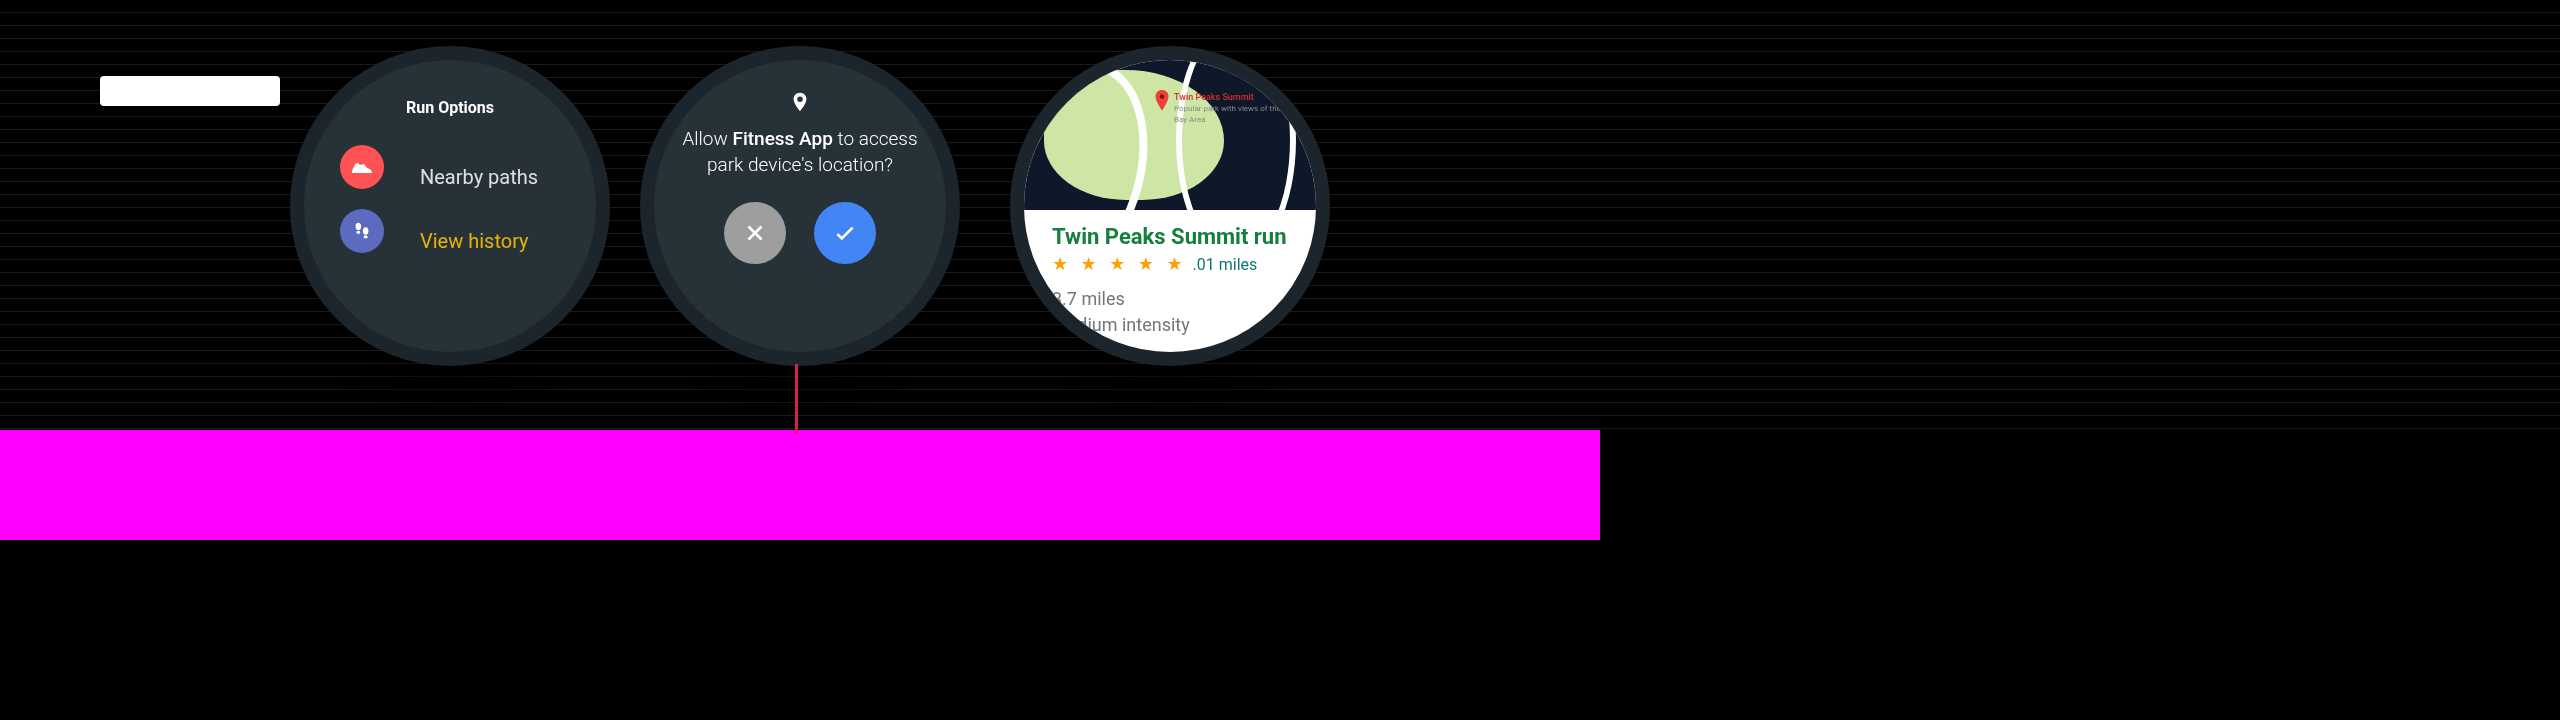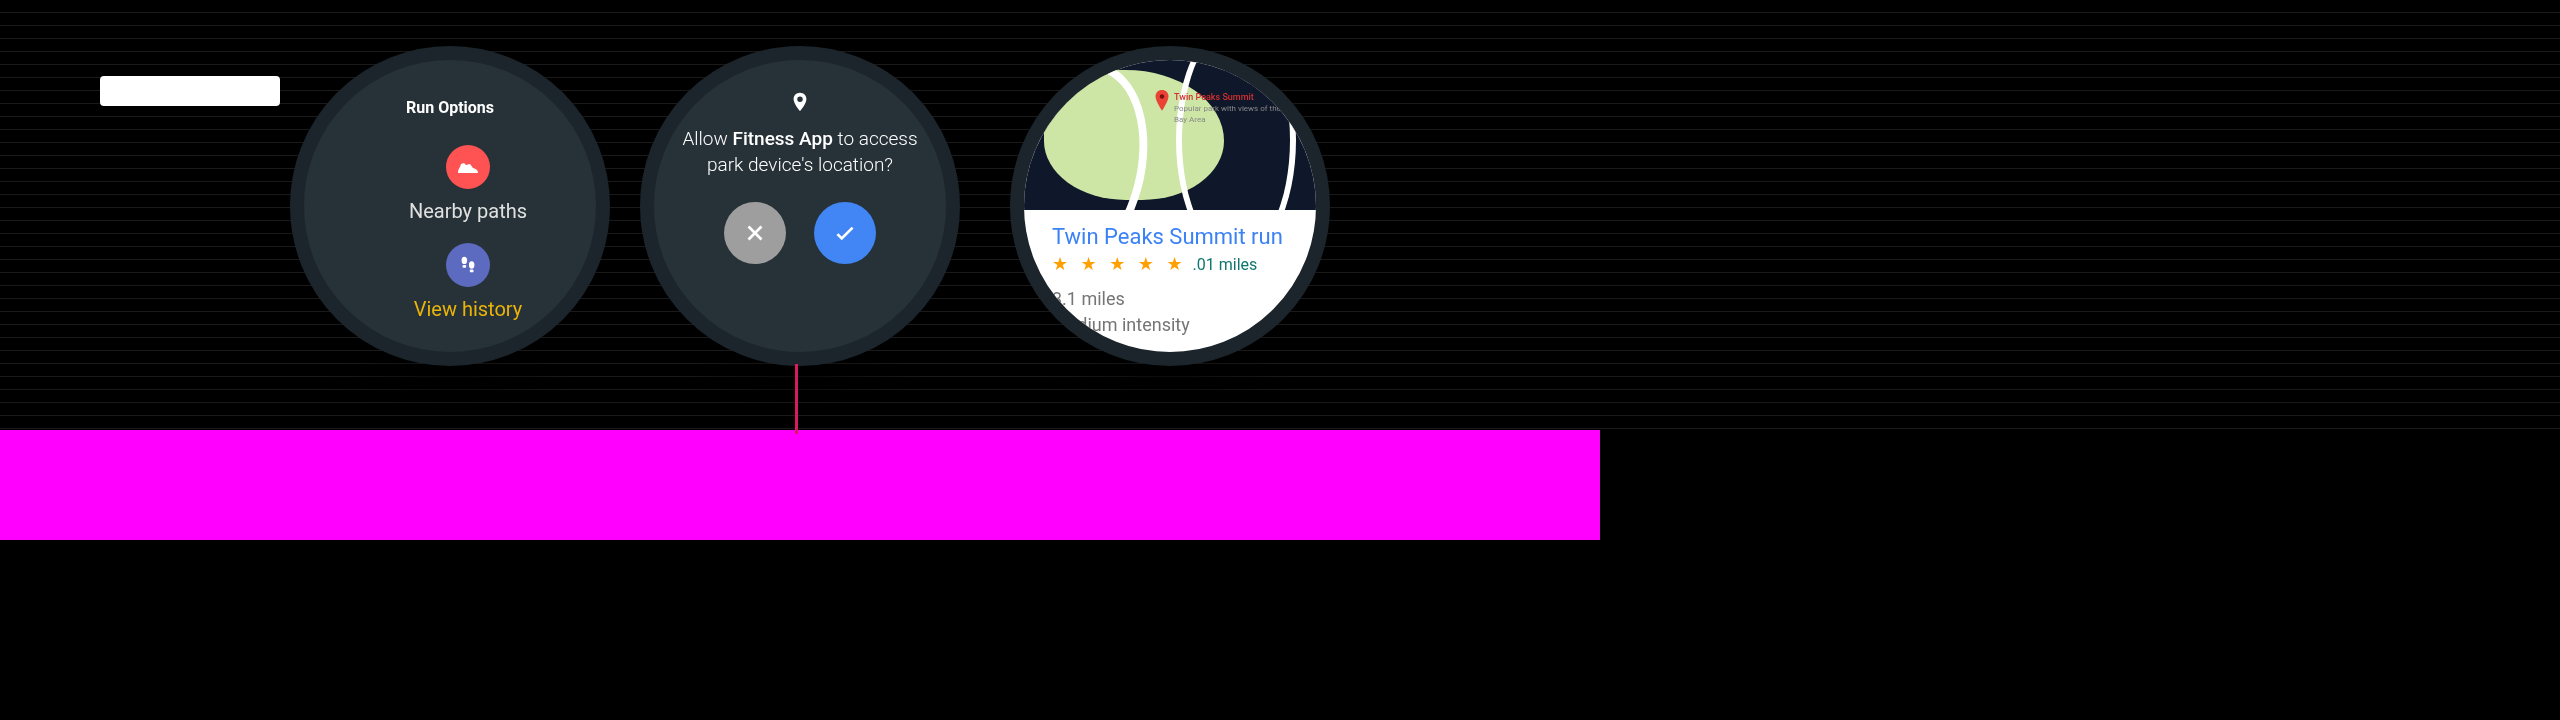--- a/index.html
+++ b/index.html
@@ -75,24 +75,23 @@
   
   .w1-title {
     text-align: center;
     font-size: 16px;
     padding-top: 38px;
     padding-bottom: 18px;
     font-weight: 700;
   }
   .w1-item {
     display: flex;
-    align-items: center;
+    align-items: flex-end;
     padding: 10px 0 10px 36px;
-    gap: 10px;
-    flex-direction: column;
+    gap: 36px;
   }
   .w1-icon {
     width: 44px; height: 44px;
     border-radius: 50%;
     display: flex; align-items: center; justify-content: center;
     flex-shrink: 0;
   }
   .w1-icon.red { background: #ff5252; }
   .w1-icon.blue { background: #5c6bc0; }
   .w1-label { font-size: 20px; color: #e0e0e0; }
@@ -165,22 +164,22 @@
   }
   .marker-sub {
     color: #888; font-weight: 400; font-size: 8px; text-align: center;
   }
   .w3-card {
     padding: 14px 28px 0;
     color: #424242;
   }
   .w3-title {
     font-size: 22px;
-    font-weight: 400;
-    color: #3b82f6;
+    font-weight: 700;
+    color: #15803d;
   }
   .w3-stars {
     padding-top: 4px;
     font-size: 18px;
     color: #ffa000;
     letter-spacing: 4px;
   }
   .w3-dist {
     display: inline;
     font-size: 16px;
@@ -269,17 +268,17 @@
       <span>Twin Peaks Summit</span><br>
       <span class="marker-sub">Popular park with views of the Bay Area</span>
     </div>
   </div>
   <div class="w3-card">
     <div class="w3-title">Twin Peaks Summit run</div>
     <div class="w3-stars">
       <span>★ ★ ★ ★ ★</span><span class="w3-dist">.01 miles</span>
     </div>
     <div class="w3-meta">
-      <div>3.1 miles</div>
+      <div>3.7 miles</div>
       <div>Medium intensity</div>
     </div>
   </div>
 </div>
 
 </body></html>

